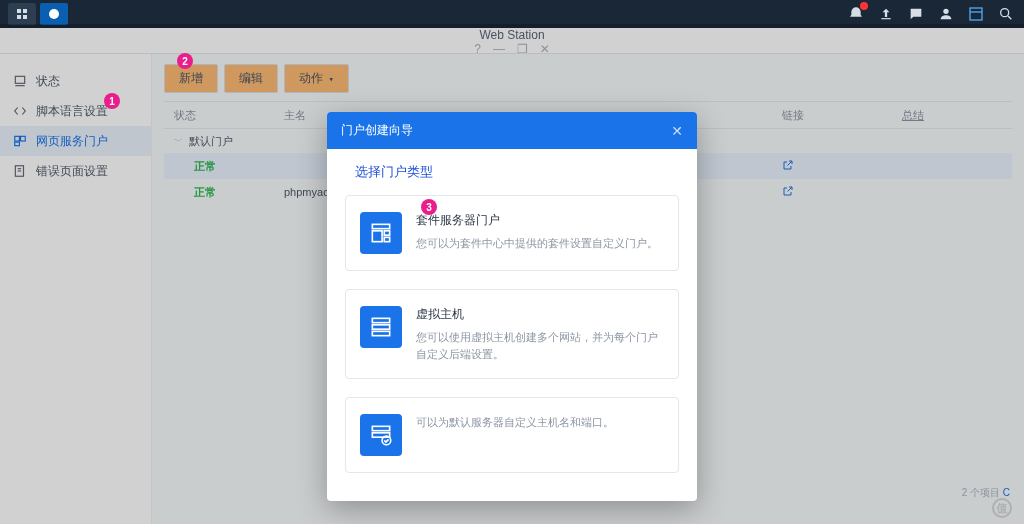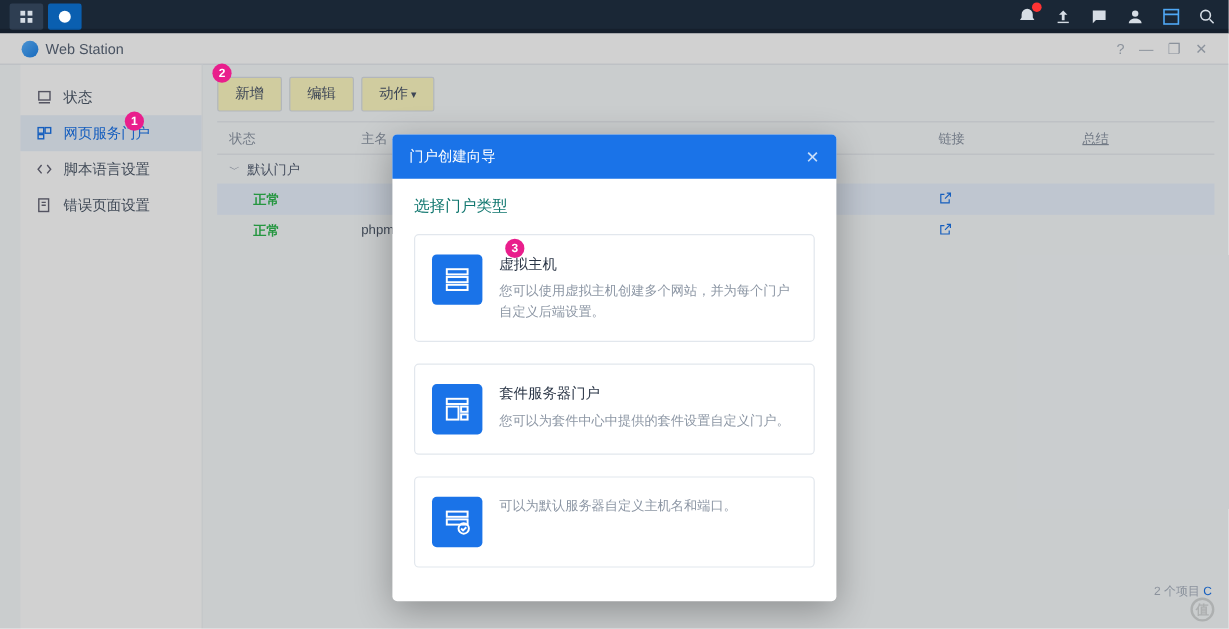--- a/index.html
+++ b/index.html
@@ -7,32 +7,32 @@
 .top-bar{height:28px;background:#1a2736;display:flex;align-items:center;padding:0 8px;justify-content:space-between;}
 .top-left{display:flex;gap:4px;}
 .tb-btn{width:28px;height:22px;background:#2e3e52;display:flex;align-items:center;justify-content:center;border-radius:2px;}
 .tb-btn.active{background:#0a5fb0;}
 .top-right{display:flex;gap:10px;align-items:center;}
 .tr-icon{width:20px;height:20px;display:flex;align-items:center;justify-content:center;color:#d6dde5;}
 .badge{position:relative;}
 .badge::after{content:"";position:absolute;top:-2px;right:-2px;width:8px;height:8px;background:#f33;border-radius:50%;}
 .tr-icon.blue{color:#4fa8f5;}
 .window{position:absolute;top:28px;left:0;right:0;bottom:0;background:#f7fafc;}
-.win-header{height:26px;background:#fff;display:flex;align-items:center;padding:0 18px;border-bottom:1px solid #e3e8ee;font-size:12px;color:#5a6678;}
+.win-header{height:26px;background:#fff;display:flex;align-items:center;padding:0 6px;border-bottom:1px solid #e3e8ee;font-size:12px;color:#5a6678;flex-direction:column;}
 .win-header .logo{width:14px;height:14px;background:linear-gradient(135deg,#5bb3ff,#1e82e8);border-radius:50%;margin-right:6px;}
 .win-header .spacer{flex:1;}
 .win-ctrl{display:flex;gap:12px;color:#aab3bf;}
-.win-body{display:flex;height:calc(100% - 26px);padding-left:17px;}
+.win-body{display:flex;height:calc(100% - 26px);}
 .sidebar{width:152px;background:#fff;padding:12px 0;border-right:1px solid #eef2f6;}
 .sb-item{display:flex;align-items:center;padding:0 12px;height:30px;font-size:12px;color:#4e5a6a;cursor:pointer;gap:8px;}
 .sb-item.active{background:#eaf2fc;color:#1a73e8;}
 .sb-icon{width:16px;height:16px;display:flex;align-items:center;justify-content:center;}
 .main{flex:1;padding:10px 12px;position:relative;}
 .toolbar{display:flex;gap:6px;margin-bottom:8px;}
-.tb-button{padding:5px 14px;font-size:12px;background:#fef9c3;border:1px solid #d9dfe5;border-radius:2px;color:#4a5568;cursor:pointer;}
+.tb-button{padding:5px 14px;font-size:12px;background:#fdba74;border:1px solid #d9dfe5;border-radius:2px;color:#4a5568;cursor:pointer;font-family:Liberation Mono, monospace;}
 .tb-button.dd::after{content:" ▾";font-size:9px;}
 .table-header{display:flex;font-size:11px;color:#8b95a3;border-top:1px solid #e4e9ee;border-bottom:1px solid #e4e9ee;height:28px;align-items:center;}
 .col-status{width:120px;padding-left:10px;}
 .col-name{flex:1;}
 .col-link{width:120px;}
 .col-end{width:110px;text-decoration:underline;}
 .section-row{display:flex;align-items:center;height:24px;font-size:11px;color:#556073;padding-left:10px;}
 .chev{margin-right:6px;color:#8b95a3;font-size:9px;}
 .table-row{display:flex;align-items:center;height:26px;font-size:11px;}
 .status-ok{width:120px;padding-left:30px;color:#2eb84f;font-weight:bold;}
@@ -41,21 +41,21 @@
 .link-icon{color:#1a73e8;}
 .end-cell{width:110px;}
 .table-row.sel{background:#e9f2fe;}
 .footer{position:absolute;bottom:24px;right:14px;font-size:10px;color:#aab3bf;}
 .refresh{color:#1a73e8;}
 .modal-overlay{position:absolute;inset:0;background:rgba(0,0,0,0.18);display:flex;align-items:flex-start;justify-content:center;padding-top:88px;margin-top:24px;}
 .modal-backdrop{position:absolute;inset:0;}
 .modal{width:370px;background:#fff;border-radius:4px;box-shadow:0 8px 30px rgba(0,0,0,.3);z-index:1;}
 .modal-header{background:#1a73e8;color:#fff;padding:10px 14px;font-size:12px;display:flex;justify-content:space-between;align-items:center;border-radius:4px 4px 0 0;}
 .modal-close{color:#c8def9;cursor:pointer;font-size:14px;}
-.modal-sub{padding:14px 18px 0;font-size:13px;color:#0f766e;font-weight:500;}
+.modal-sub{padding:14px 28px 0;font-size:13px;color:#1d4ed8;font-weight:500;}
 .modal-body{padding:14px 18px 28px;display:flex;flex-direction:column;gap:18px;}
 .option{border:1px solid #e2e7ed;border-radius:4px;padding:16px 14px;display:flex;gap:14px;cursor:pointer;}
 .opt-icon{width:42px;height:42px;background:#1a73e8;border-radius:4px;flex-shrink:0;display:flex;align-items:center;justify-content:center;}
 .opt-content{flex:1;}
 .opt-title{font-size:12px;color:#2b3647;margin-bottom:6px;font-weight:500;}
 .opt-desc{font-size:11px;color:#8c96a4;line-height:1.5;}
 .anno{position:absolute;width:16px;height:16px;background:#e91e8c;color:#fff;border-radius:50%;font-size:10px;display:flex;align-items:center;justify-content:center;font-weight:bold;z-index:5;}
 .watermark{position:absolute;right:12px;bottom:6px;font-size:18px;color:rgba(100,100,100,.28);font-weight:bold;display:flex;align-items:center;gap:4px;}
 .watermark .wm-icon{width:20px;height:20px;border:2px solid rgba(100,100,100,.28);border-radius:50%;display:flex;align-items:center;justify-content:center;font-size:11px;}
 </style>
@@ -132,37 +132,37 @@
     <div class="sidebar">
       <div class="sb-item">
         <span class="sb-icon">
             <svg width="14" height="14" viewBox="0 0 24 24" fill="none" stroke="#667" stroke-width="2">
               <rect x="4" y="4" width="16" height="12"></rect>
               <line x1="4" y1="20" x2="20" y2="20"></line>
             </svg>
           </span>
         <span>状态</span>
       </div>
+      <div class="sb-item">
+        <span class="sb-icon">
+            <svg width="14" height="14" viewBox="0 0 24 24" fill="none" stroke="#667" stroke-width="2">
+              <path d="M8 6l-5 6 5 6M16 6l5 6-5 6"></path>
+            </svg>
+          </span>
+        <span>脚本语言设置</span>
+      </div>
       <div class="sb-item active">
         <span class="sb-icon">
             <svg width="14" height="14" viewBox="0 0 24 24" fill="none" stroke="#1a73e8" stroke-width="2">
               <rect x="3" y="4" width="8" height="8"></rect>
               <rect x="13" y="4" width="8" height="8"></rect>
               <rect x="3" y="14" width="8" height="6"></rect>
             </svg>
           </span>
         <span>网页服务门户</span>
-      </div>
-      <div class="sb-item">
-        <span class="sb-icon">
-            <svg width="14" height="14" viewBox="0 0 24 24" fill="none" stroke="#667" stroke-width="2">
-              <path d="M8 6l-5 6 5 6M16 6l5 6-5 6"></path>
-            </svg>
-          </span>
-        <span>脚本语言设置</span>
       </div>
       <div class="sb-item">
         <span class="sb-icon">
             <svg width="14" height="14" viewBox="0 0 24 24" fill="none" stroke="#667" stroke-width="2">
               <rect x="4" y="3" width="14" height="18"></rect>
               <line x1="8" y1="8" x2="14" y2="8"></line>
               <line x1="8" y1="12" x2="14" y2="12"></line>
             </svg>
           </span>
         <span>错误页面设置</span>
@@ -214,41 +214,41 @@
     <div class="modal-header">
       <span>门户创建向导</span>
       <span class="modal-close">✕</span>
     </div>
     <div class="modal-sub">选择门户类型</div>
     <div class="modal-body">
       <div class="option">
         <div class="opt-icon">
             <svg width="26" height="26" viewBox="0 0 24 24" fill="none" stroke="#fff" stroke-width="1.5">
               <rect x="4" y="4" width="16" height="4"></rect>
+              <rect x="4" y="10" width="9" height="10"></rect>
+              <rect x="15" y="10" width="5" height="4"></rect>
+              <rect x="15" y="16" width="5" height="4"></rect>
+            </svg>
+          </div>
+        <div class="opt-content">
+          <div class="opt-title">套件服务器门户</div>
+          <div class="opt-desc">您可以为套件中心中提供的套件设置自定义门户。</div>
+        </div>
+      </div>
+      <div class="option">
+        <div class="opt-icon">
+            <svg width="26" height="26" viewBox="0 0 24 24" fill="none" stroke="#fff" stroke-width="1.5">
+              <rect x="4" y="4" width="16" height="4"></rect>
               <rect x="4" y="10" width="16" height="4"></rect>
               <rect x="4" y="16" width="16" height="4"></rect>
             </svg>
           </div>
         <div class="opt-content">
           <div class="opt-title">虚拟主机</div>
           <div class="opt-desc">您可以使用虚拟主机创建多个网站，并为每个门户自定义后端设置。</div>
-        </div>
-      </div>
-      <div class="option">
-        <div class="opt-icon">
-            <svg width="26" height="26" viewBox="0 0 24 24" fill="none" stroke="#fff" stroke-width="1.5">
-              <rect x="4" y="4" width="16" height="4"></rect>
-              <rect x="4" y="10" width="9" height="10"></rect>
-              <rect x="15" y="10" width="5" height="4"></rect>
-              <rect x="15" y="16" width="5" height="4"></rect>
-            </svg>
-          </div>
-        <div class="opt-content">
-          <div class="opt-title">套件服务器门户</div>
-          <div class="opt-desc">您可以为套件中心中提供的套件设置自定义门户。</div>
         </div>
       </div>
       <div class="option">
         <div class="opt-icon">
             <svg width="26" height="26" viewBox="0 0 24 24" fill="none" stroke="#fff" stroke-width="1.5">
               <rect x="4" y="4" width="16" height="4"></rect>
               <rect x="4" y="10" width="16" height="4"></rect>
               <circle cx="17" cy="17" r="4"></circle>
               <path d="M15 17l1.5 1.5L19 16"></path>
             </svg>

